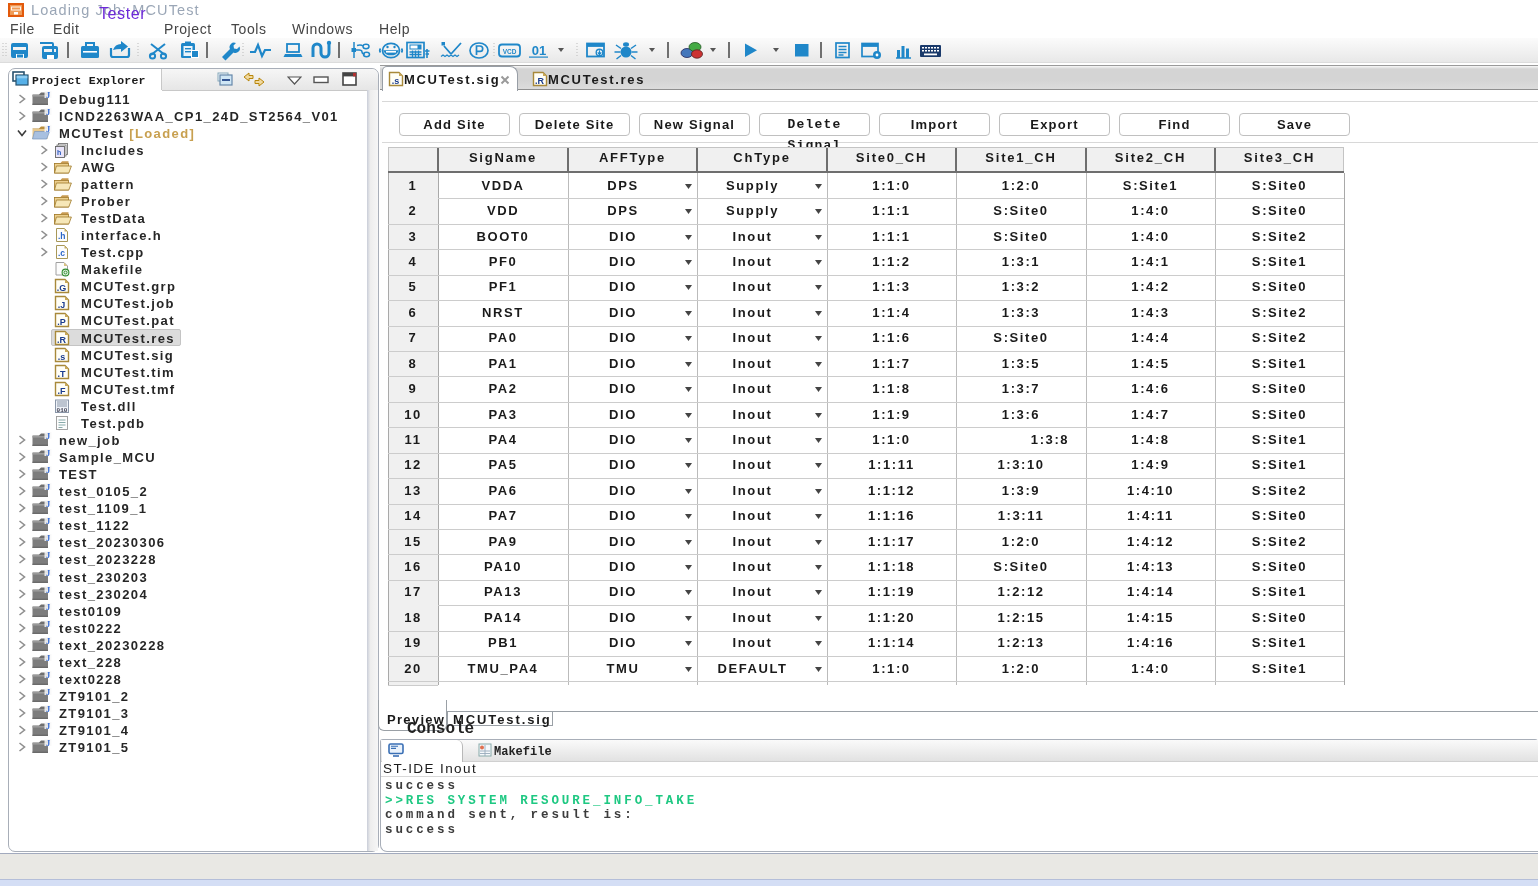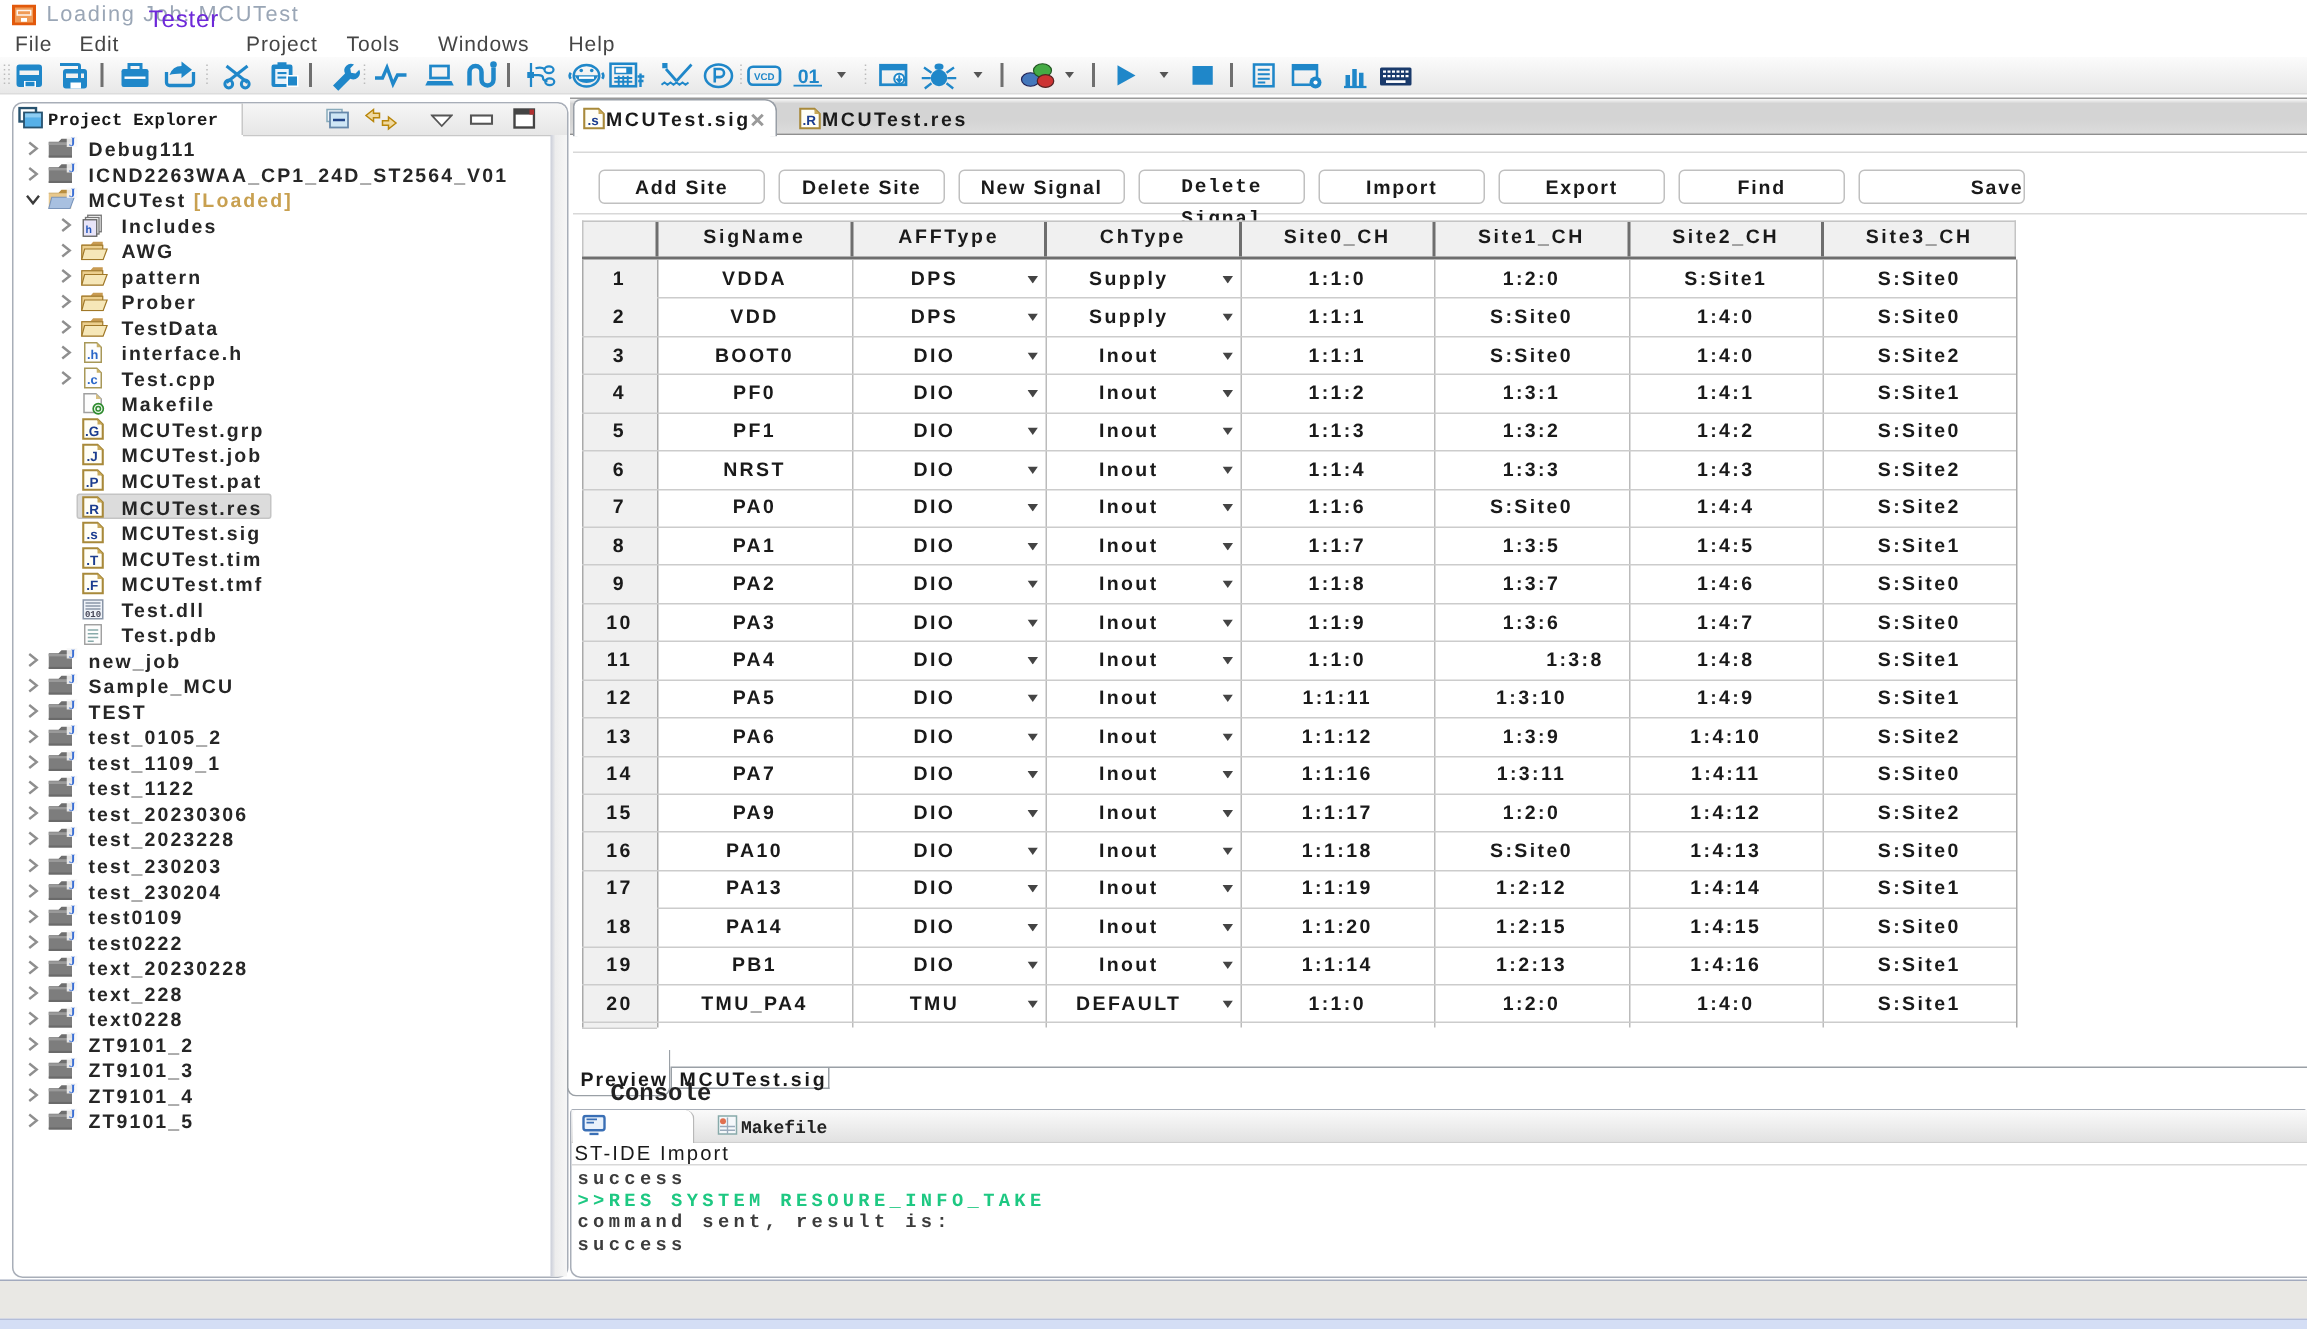--- a/index.html
+++ b/index.html
@@ -617,21 +617,21 @@
     </svg></div>
 <div style="position:absolute;left:548px;top:72px;font-size:13px;font-weight:bold;color:#1a1a1a;letter-spacing:1.7px">MCUTest.res</div>
 <div style="position:absolute;left:382px;top:101px;width:1156px;height:40px;border-top:1px solid #d8d8d8;border-bottom:1px solid #d8d8d8;"></div>
 <div class="btn" style="left:399px;top:113px;">Add Site</div>
 <div class="btn" style="left:519px;top:113px;">Delete Site</div>
 <div class="btn" style="left:639px;top:113px;">New Signal</div>
 <div class="btn" style="left:759px;top:113px;font-family:Liberation Mono, monospace;">Delete Signal</div>
 <div class="btn" style="left:879px;top:113px;">Import</div>
 <div class="btn" style="left:999px;top:113px;">Export</div>
 <div class="btn" style="left:1119px;top:113px;">Find</div>
-<div class="btn" style="left:1239px;top:113px;text-align:right;">Save</div>
+<div class="btn" style="left:1239px;top:113px;">Save</div>
 <div style="position:absolute;left:388px;top:147.0px;width:956px;height:24.0px;background:#f0f0f0;border:1px solid #c4c4c4;border-bottom:none;box-sizing:border-box"></div>
 <div style="position:absolute;left:388px;top:173.0px;width:50px;height:512.4px;background:#f0f0f0"></div>
 <div style="position:absolute;left:388px;top:685.4px;width:50px;height:1px;background:#cccccc"></div>
 <div class="th" style="left:438px;top:150.0px;width:130px">SigName</div>
 <div class="th" style="left:568px;top:150.0px;width:129px">AFFType</div>
 <div class="th" style="left:697px;top:150.0px;width:130px">ChType</div>
 <div class="th" style="left:827px;top:150.0px;width:129px">Site0_CH</div>
 <div class="th" style="left:956px;top:150.0px;width:130px">Site1_CH</div>
 <div class="th" style="left:1086px;top:150.0px;width:129px">Site2_CH</div>
 <div class="th" style="left:1215px;top:150.0px;width:129px">Site3_CH</div>
@@ -965,21 +965,21 @@
     <path d="M3 3.2 h7 M3 5.4 h5" stroke="#3a6fb5" stroke-width="1.1"></path>
     <path d="M5 13 h6" stroke="#3a6fb5" stroke-width="1.6"></path>
   </svg>
 <div style="position:absolute;left:407px;top:720px;font-size:16px;font-family:'Liberation Mono',monospace;font-weight:bold;color:#222">Console</div>
 <svg style="position:absolute;left:478px;top:743px" width="14" height="14" viewBox="0 0 14 14">
     <rect x="1" y="1" width="12" height="12" fill="#f5f8fb" stroke="#8aa" stroke-width="1"></rect>
     <circle cx="4" cy="4.5" r="2" fill="#e07050"></circle>
     <path d="M2 8 h10 M2 10.5 h10 M7 2 v11" stroke="#9ab" stroke-width="0.9"></path>
   </svg>
 <div style="position:absolute;left:494px;top:745px;font-size:12px;font-family:'Liberation Mono',monospace;font-weight:bold;color:#222">Makefile</div>
-<div style="position:absolute;left:383px;top:761px;font-size:13.5px;color:#1a1a1a;letter-spacing:1.4px">ST-IDE Import</div>
+<div style="position:absolute;left:383px;top:761px;font-size:13.5px;color:#1a1a1a;letter-spacing:1.4px">ST-IDE Inout</div>
 <div style="position:absolute;left:381px;top:776px;width:1157px;height:1px;background:#d8d8d8"></div>
 <div style="position:absolute;left:385px;top:779px;font-family:'Liberation Mono',monospace;font-size:12.5px;font-weight:bold;color:#3c3c3c;letter-spacing:2.9px">success</div>
 <div style="position:absolute;left:385px;top:793.7px;font-family:'Liberation Mono',monospace;font-size:12.5px;font-weight:bold;color:#1ec882;letter-spacing:2.9px">&gt;&gt;RES SYSTEM RESOURE_INFO_TAKE</div>
 <div style="position:absolute;left:385px;top:808.4000000000001px;font-family:'Liberation Mono',monospace;font-size:12.5px;font-weight:bold;color:#3c3c3c;letter-spacing:2.9px">command sent, result is:</div>
 <div style="position:absolute;left:385px;top:823.1000000000001px;font-family:'Liberation Mono',monospace;font-size:12.5px;font-weight:bold;color:#3c3c3c;letter-spacing:2.9px">success</div>
 <div style="position:absolute;left:0;top:853px;width:1538px;height:1px;background:#a2aabe"></div>
 <div style="position:absolute;left:0;top:854px;width:1538px;height:25px;background:#e9e8e4"></div>
 <div style="position:absolute;left:0;top:879px;width:1538px;height:1px;background:#b4bed9"></div>
 <div style="position:absolute;left:0;top:880px;width:1538px;height:6px;background:#d4def5"></div>
 

